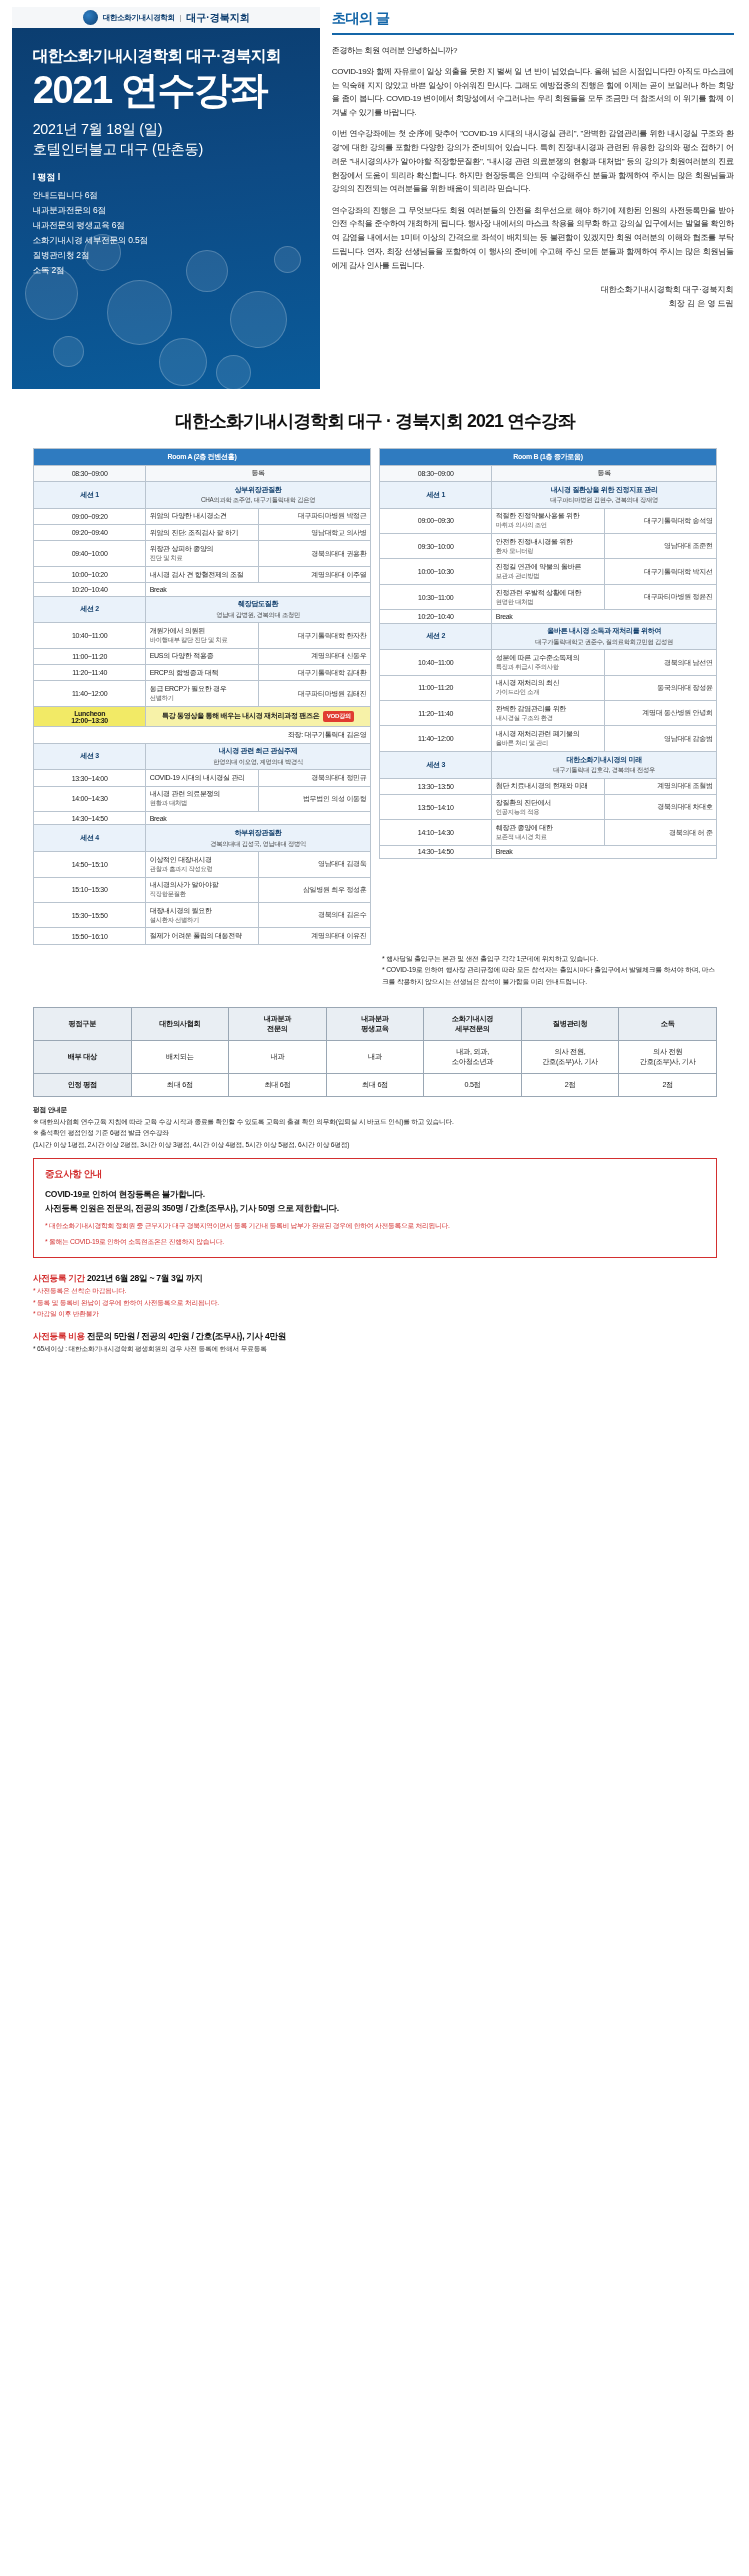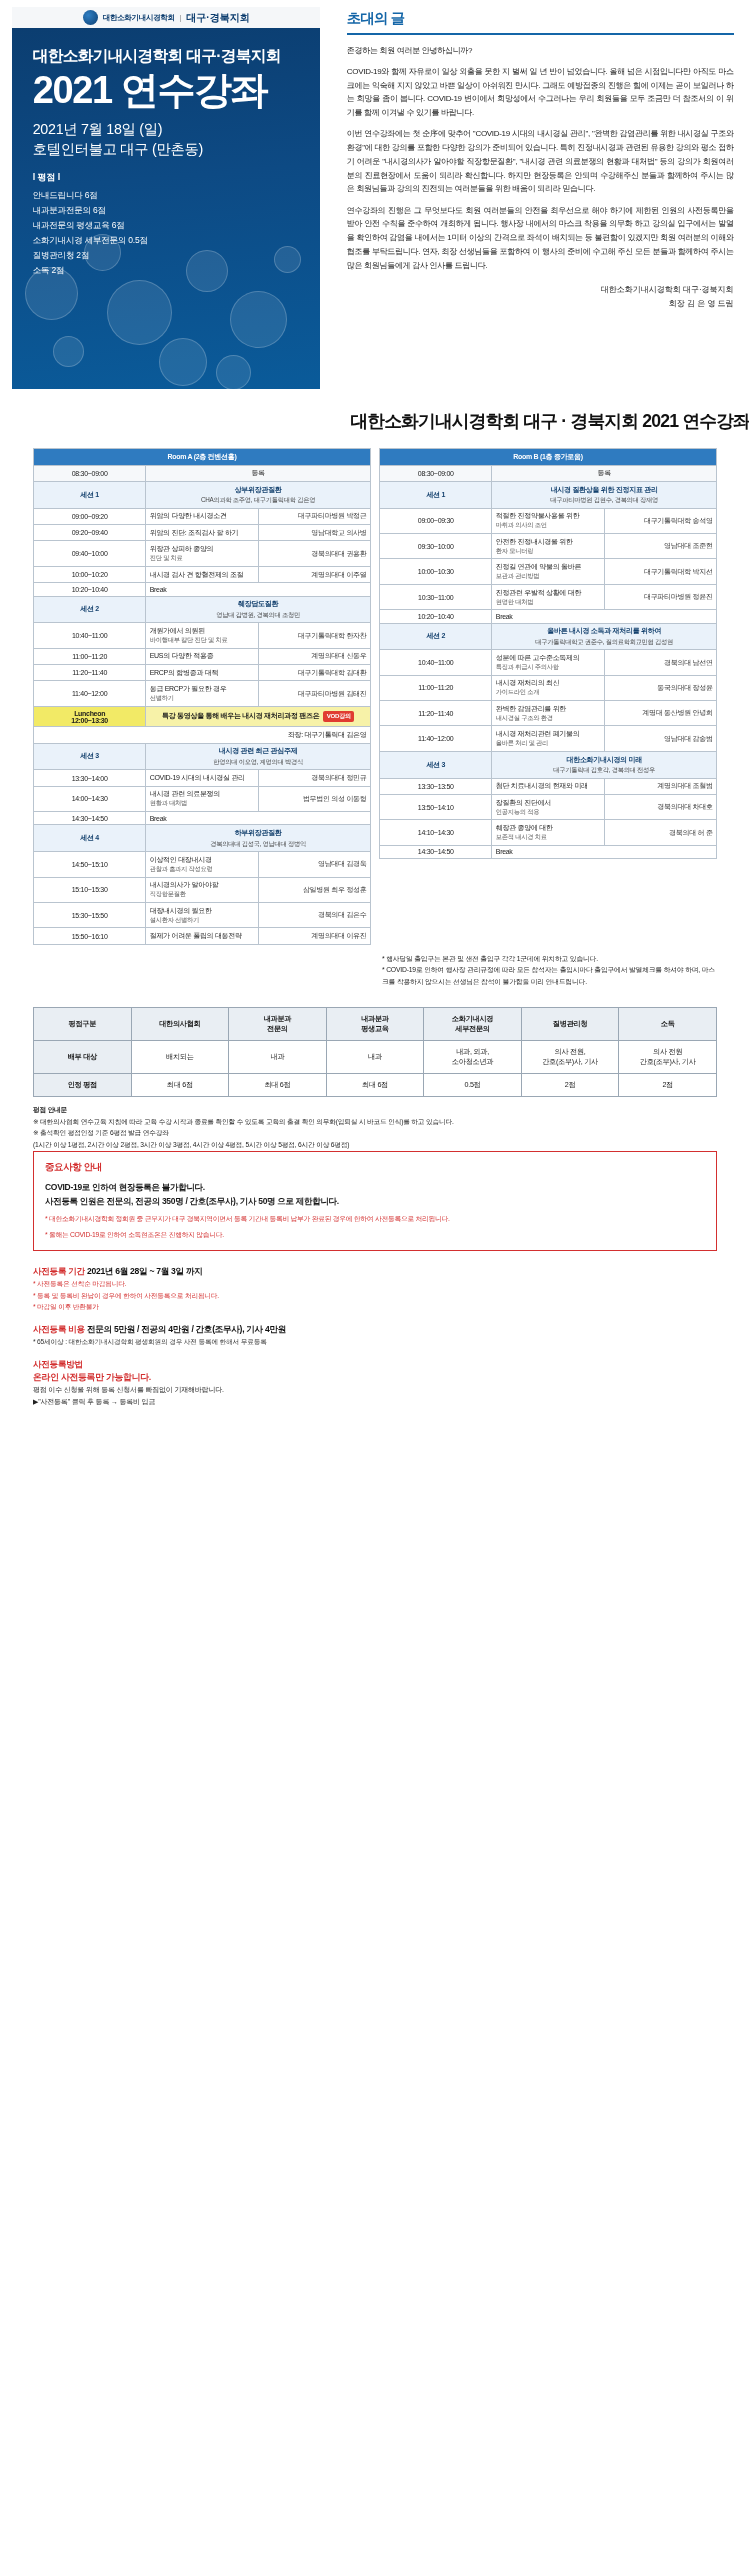--- a/index.html
+++ b/index.html
@@ -7,21 +7,21 @@
     margin: 0;
     padding: 0;
     width: 750px;
     background: #ffffff;
     font-family: "Liberation Sans", "DejaVu Sans", sans-serif;
     color: #1a1a1a;
   }
   .page { width: 750px; position: relative; }
 
   
-  .top-wrap { display: flex; padding: 6.8px 12.3px 0 12.3px; gap: 21px; }
+  .top-wrap { display: flex; padding: 6.8px 12.3px 0 12.3px; gap: 6px; }
   .poster {
     width: 308px;
     background: linear-gradient(175deg,#0b3c6e 0%, #0d4a84 45%, #0a5b9a 100%);
     color: #fff;
     position: relative;
     overflow: hidden;
     padding: 0;
     min-height: 382px;
   }
   .poster-logo {
@@ -66,21 +66,21 @@
   }
   .invite .rule { height: 1.4px; background: #1466a8; margin-bottom: 8.9px; }
   .invite p {
     font-size: 8px; line-height: 1.72; margin: 0 0 7.5px 0;
     text-align: justify; letter-spacing:-0.3px; color:#222;
   }
   .invite .sign { text-align: right; font-size: 8px; line-height:1.7; margin-top:11px;}
 
   
   .main-title {
-    text-align: right; font-size: 17.7px; font-weight: bold;
+    text-align: center; font-size: 17.7px; font-weight: bold;
     margin: 20.4px 0 15px 0; letter-spacing: -0.8px; color:#111;
   }
 
   
   .prog-wrap { display: flex; gap: 8.2px; padding: 0 33px; }
   .prog-col { flex: 1; }
   table.prog { width: 100%; border-collapse: collapse; table-layout: fixed; }
   table.prog td, table.prog th {
     border: 0.7px solid #b9c4cf; font-size: 7px; padding: 2.7px 3.4px;
     vertical-align: middle; letter-spacing:-0.3px;
@@ -130,21 +130,21 @@
     border: 0.7px solid #9aa7b4; text-align: center; font-size: 7.2px; padding: 6.1px 2px;
     letter-spacing:-0.3px;
   }
   table.credit thead th { background: #e9eef3; font-weight: bold; }
   table.credit td.lbl { background: #e9eef3; font-weight: bold; }
   .credit-note { font-size: 6.7px; line-height: 1.75; margin-top: 6.8px; color:#222; letter-spacing:-0.2px;}
   .credit-note .hd { font-weight:bold; }
 
   
   .important {
-    margin: 0 33px 0 33px; border: 1.4px solid #d32f2f; padding: 8.9px 11px 9.5px 11px;
+    margin: 7px 33px 0 33px; border: 1.4px solid #d32f2f; padding: 8.9px 11px 9.5px 11px;
   }
   .important h4 { color:#d32f2f; font-size: 9.5px; margin:0 0 6.1px 0; font-weight:bold; letter-spacing:-0.4px;}
   .important .big { font-size: 8.5px; font-weight:bold; line-height:1.65; letter-spacing:-0.3px;}
   .important .small { font-size: 6.8px; color:#d32f2f; line-height:1.7; margin-top:4.8px; letter-spacing:-0.3px;}
 
   
   .reg-sec { padding: 15px 33px 27px 33px; }
   .reg-block { margin-bottom: 11px; }
   .reg-block .hd { color:#d32f2f; font-size: 8.6px; font-weight: bold; letter-spacing:-0.3px; }
   .reg-block .hd .blk { color:#111; }
@@ -557,23 +557,17 @@
     </div>
 
     <div class="reg-block">
       <div class="hd">
         <span>사전등록 비용</span>
         <span class="blk">전문의 5만원 / 전공의 4만원 / 간호(조무사), 기사 4만원</span>
       </div>
       <div class="sub dk">* 65세이상 : 대한소화기내시경학회 평생회원의 경우 사전 등록에 한해서 무료등록</div>
     </div>
 
-    <div class="reg-block">
-      <div class="hd">사전등록방법</div>
-      <div class="online">온라인 사전등록만 가능합니다.</div>
-      <div class="plain">평점 이수 신청을 위해 등록 신청서를 빠짐없이 기재해바랍니다.</div>
-      <div class="plain">▶"사전등록" 클릭 후 등록 → 등록비 입금</div>
-    </div>
 
   </div>
 
 </div>
 
 
 </body></html>

